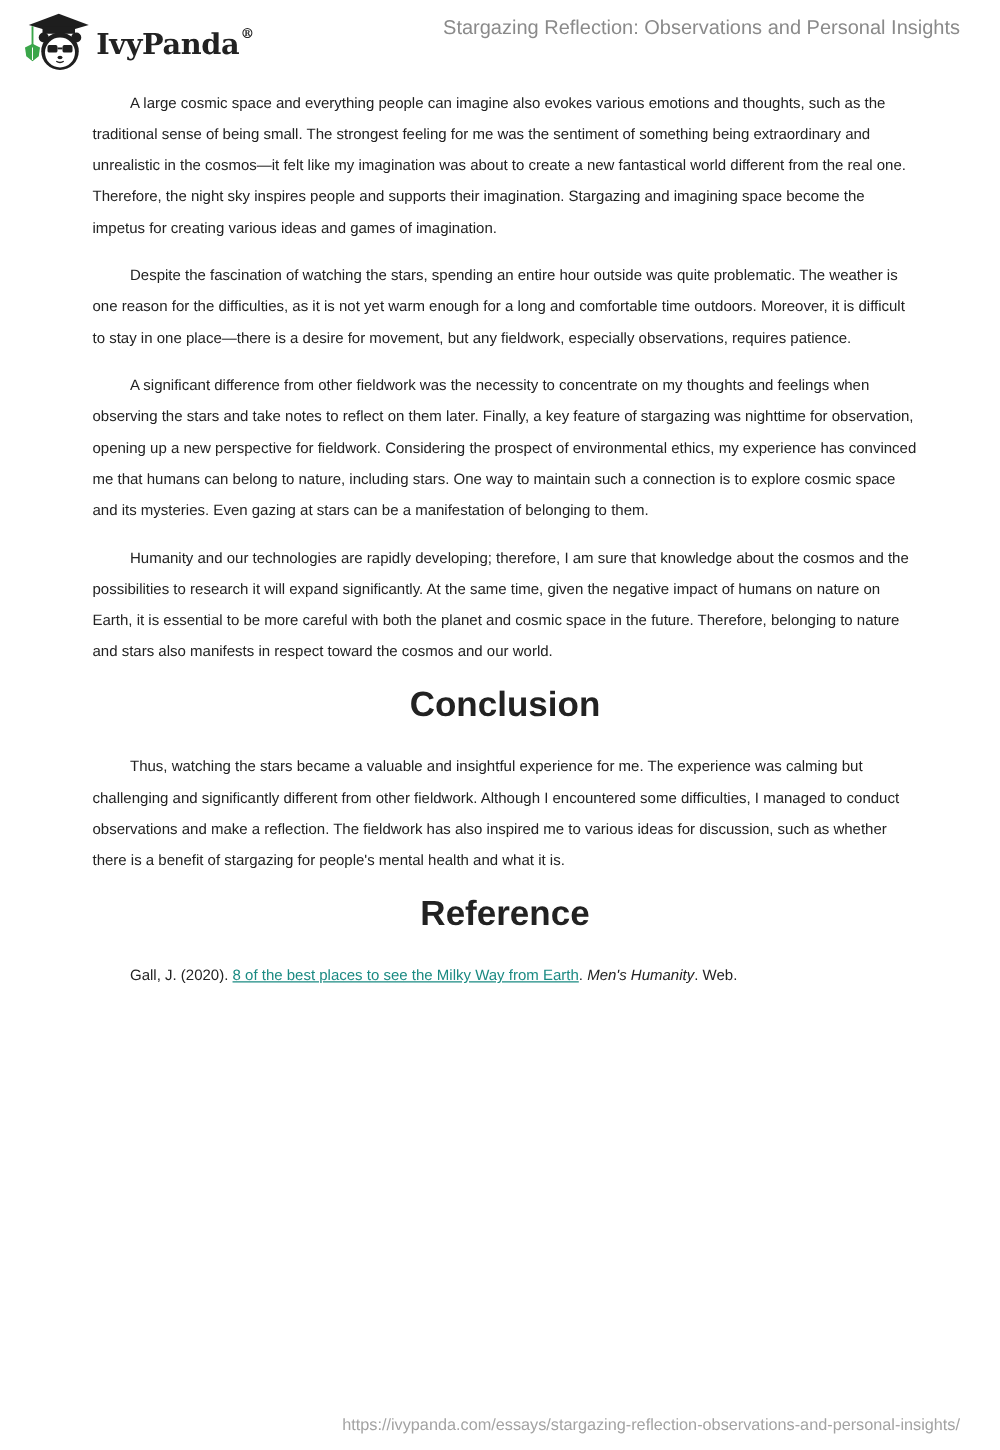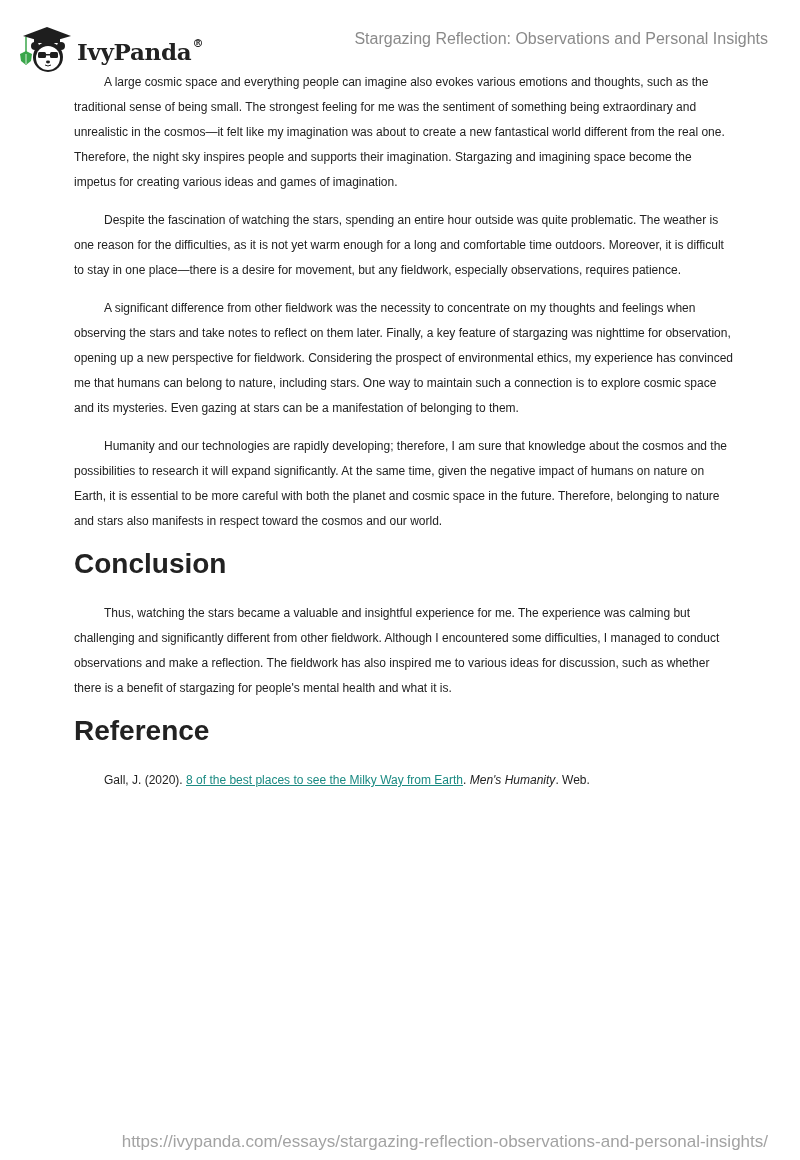--- a/index.html
+++ b/index.html
@@ -14,21 +14,20 @@
       overflow: hidden;
       font-family: "Liberation Sans", sans-serif;
       color: #222222;
     }
     .header {
       position: absolute;
       left: 0;
       top: 0;
       width: 800px;
       height: 60px;
-      margin-top: 16px;
     }
     .logo {
       position: absolute;
       left: 17px;
       top: 8px;
       display: flex;
       align-items: center;
     }
     .logo-mark {
       width: 58px;
@@ -72,33 +71,34 @@
       line-height: 25px;
       color: #222222;
       text-indent: 30px;
     }
     .content h2 {
       margin: 12px 0 20px 0;
       font-size: 28px;
       line-height: 34px;
       font-weight: bold;
       color: #222222;
+      text-align: center;
     }
     .ref a {
       color: #1a8a82;
       text-decoration: underline;
     }
     .ref em {
       font-style: italic;
     }
     .footer-url {
       position: absolute;
       right: 32px;
       top: 1132px;
-      font-size: 17px;
+      font-size: 13px;
       color: #a3a3a3;
       white-space: nowrap;
     }
   </style>
 </head>
 <body>
 
 <div class="header">
   <div class="logo">
     <svg class="logo-mark" viewBox="0 0 58 50" xmlns="http://www.w3.org/2000/svg">

